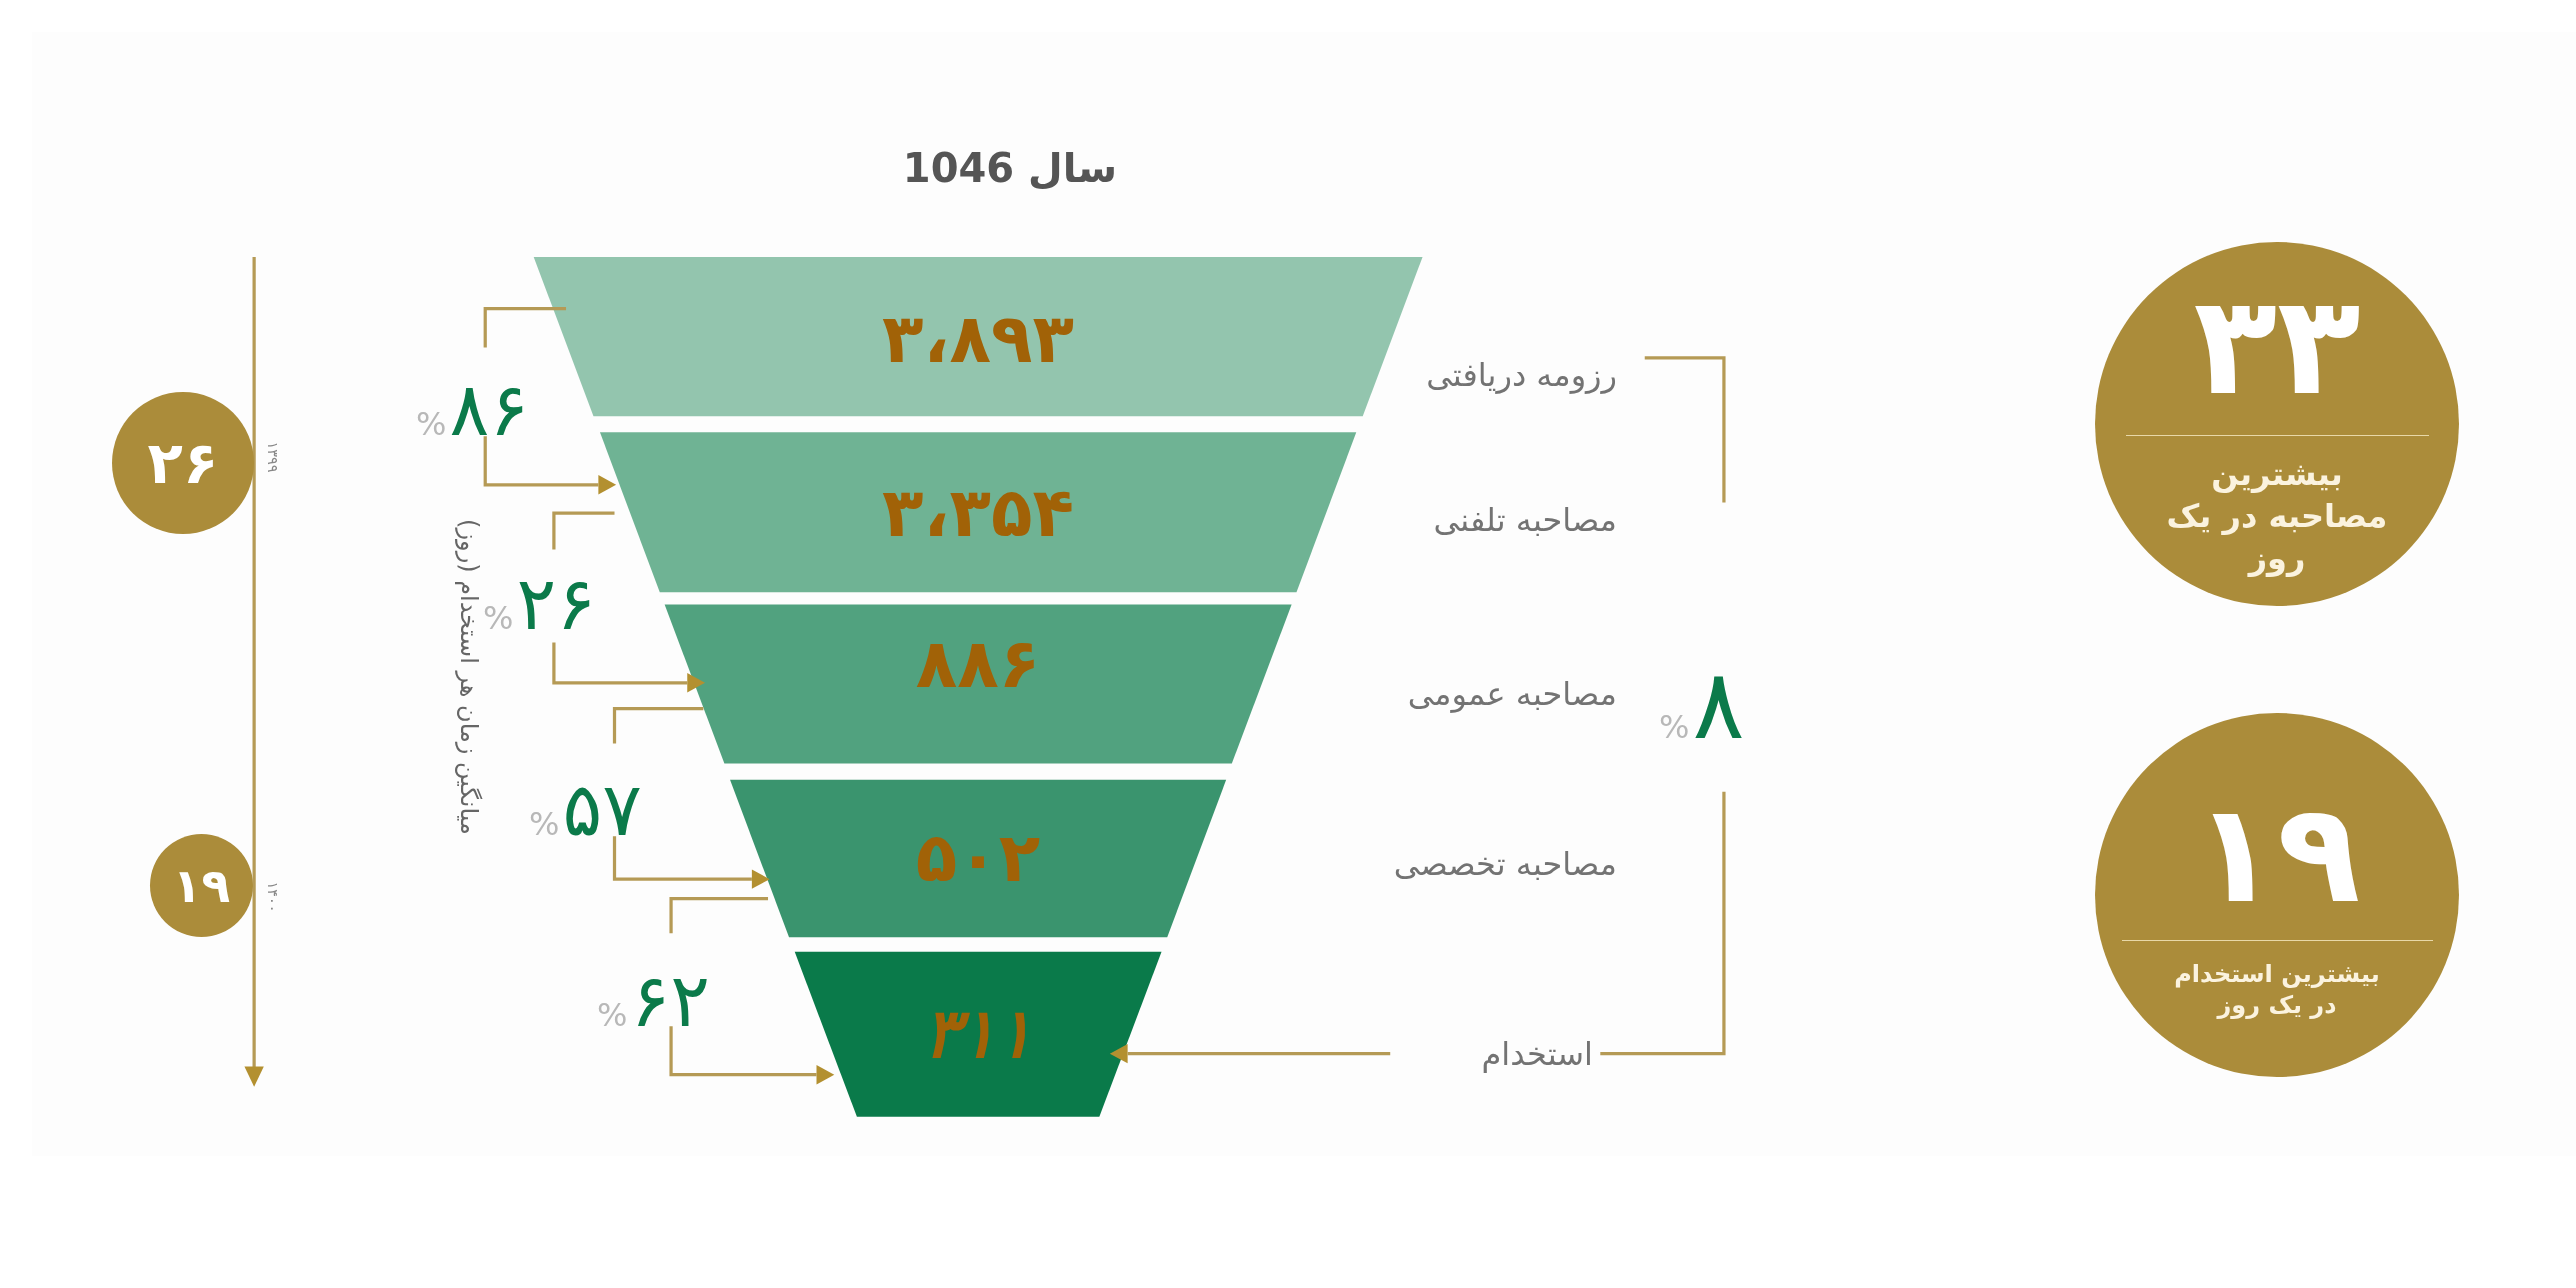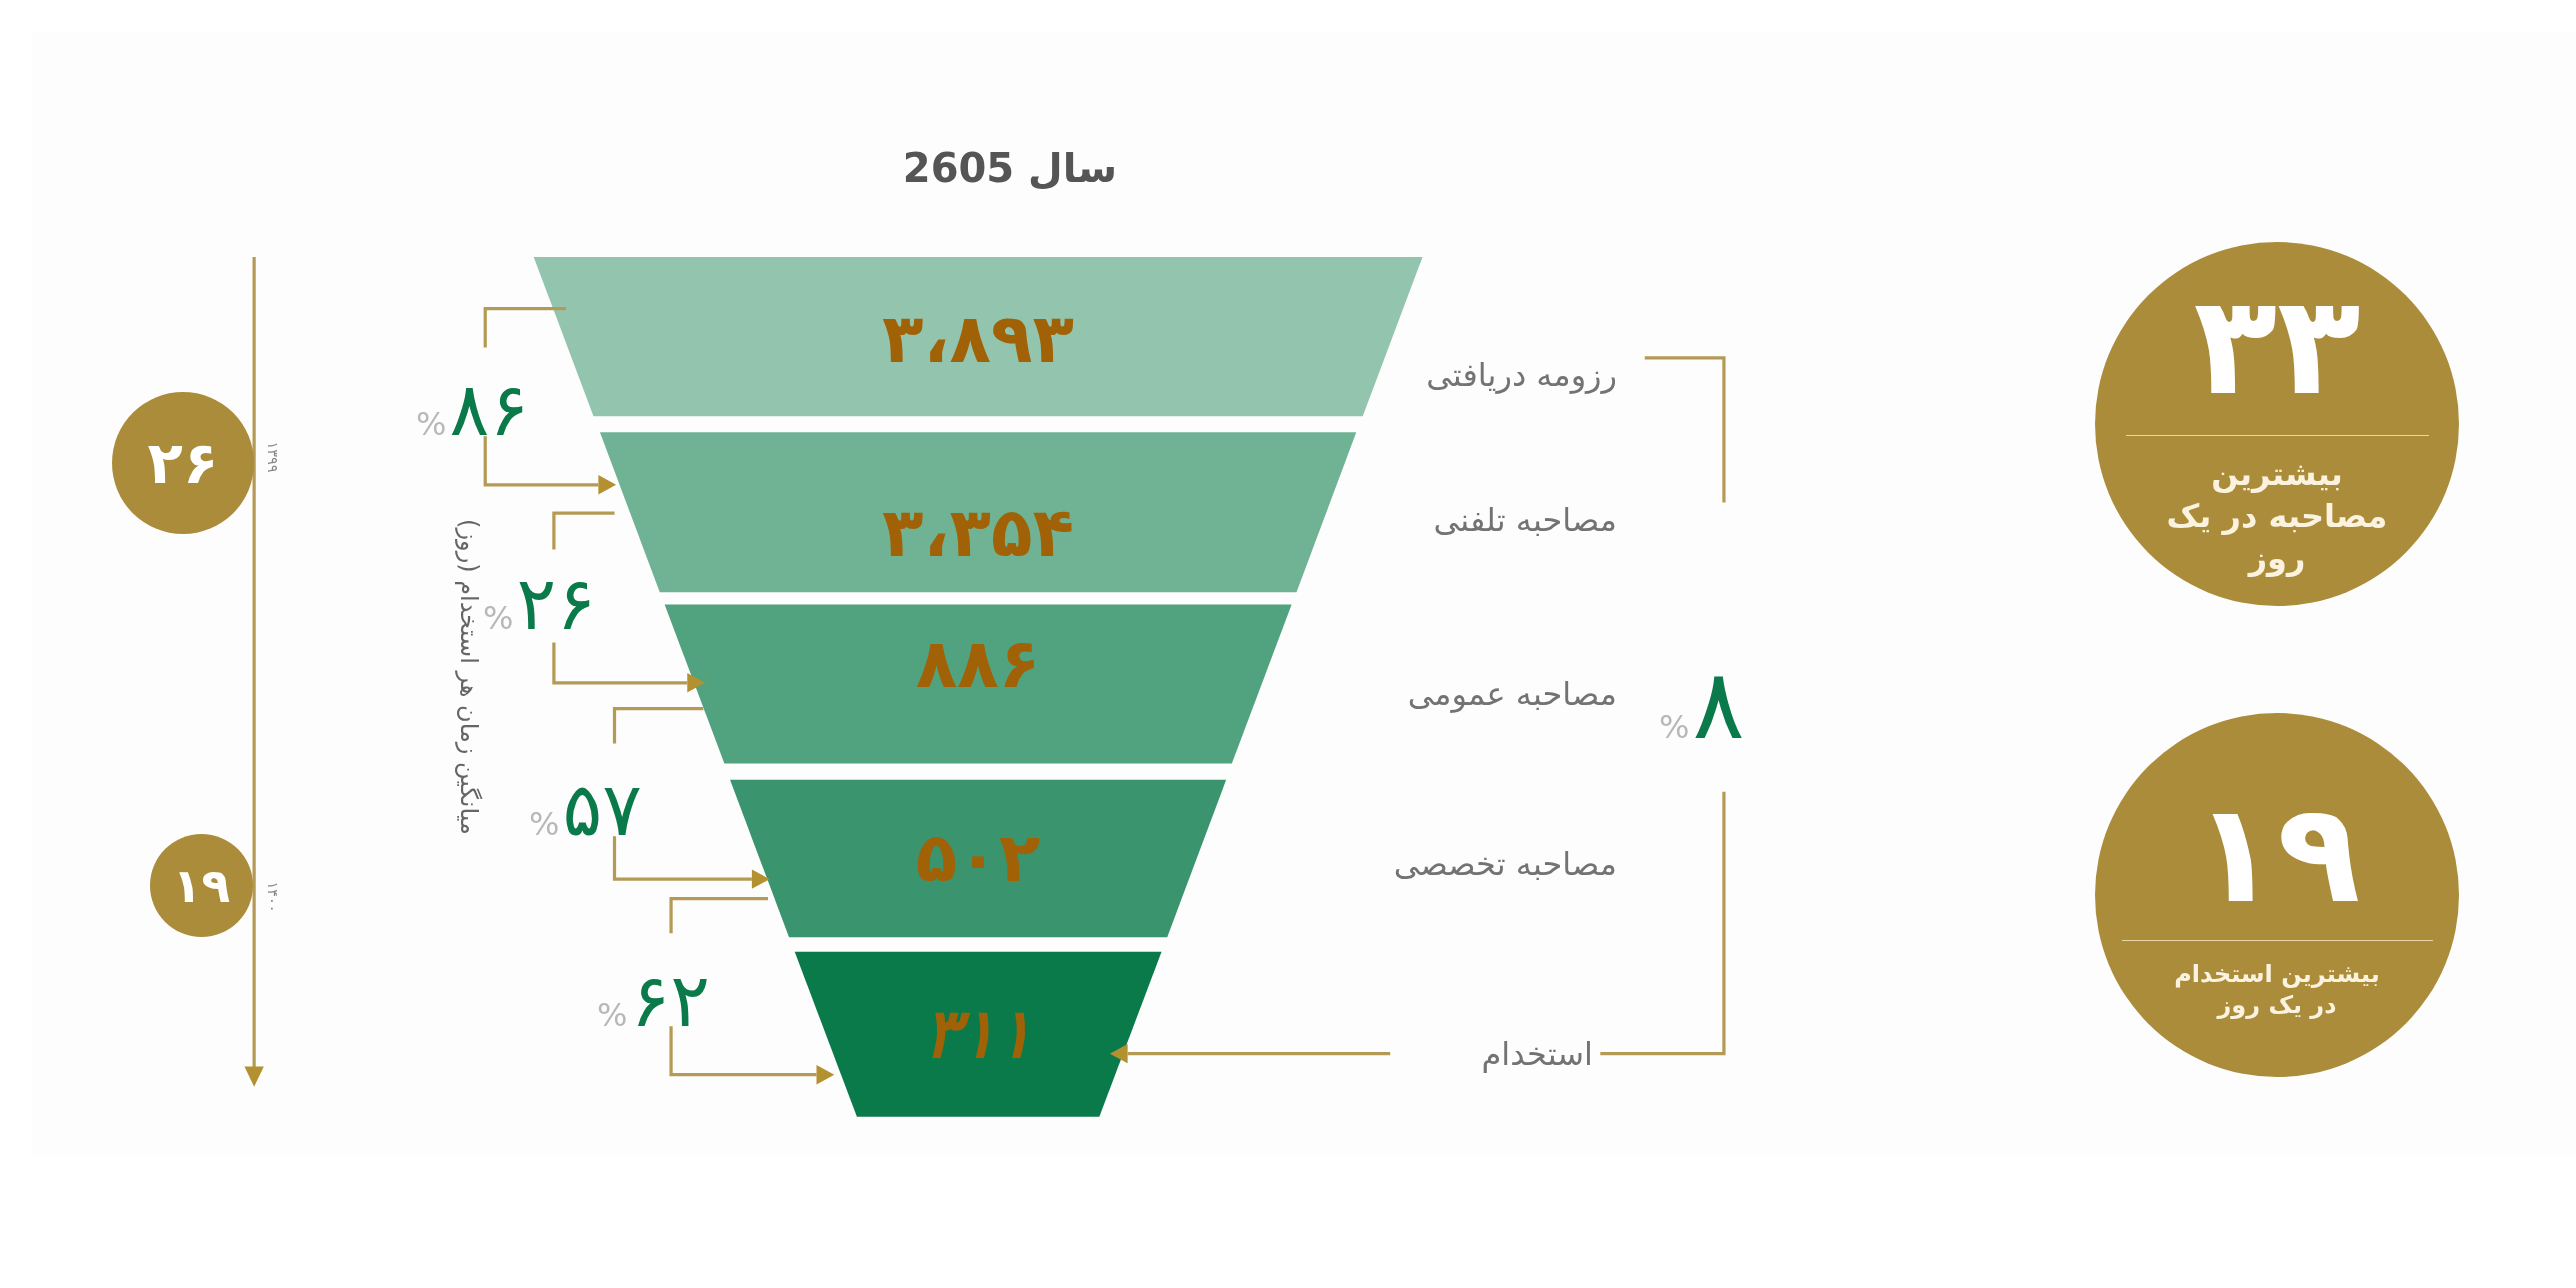--- a/index.html
+++ b/index.html
@@ -55,24 +55,24 @@
     <polyline points="2133,980 2133,1304 1980,1304"></polyline>
     <line x1="1395" y1="1304" x2="1720" y2="1304"></line>
   </g>
 
   <g>
     <line x1="314" y1="318" x2="314" y2="1325" stroke="#b59a55" stroke-width="4"></line>
     <polygon points="302,1320 326,1320 314,1345" fill="#b39030"></polygon>
   </g>
 </svg>
 
-<div class="title">سال 2605</div>
+<div class="title">سال 1046</div>
 
 <div class="seg-value" style="left:776px; top:299px; width:404px;">۳،۸۹۳</div>
-<div class="seg-value" style="left:776px; top:473px; width:404px;margin-top:20px;">۳،۳۵۴</div>
+<div class="seg-value" style="left:776px; top:473px; width:404px;">۳،۳۵۴</div>
 <div class="seg-value" style="left:776px; top:624px; width:404px;">۸۸۶</div>
 <div class="seg-value" style="left:776px; top:818px; width:404px;">۵۰۲</div>
 <div class="seg-value" style="left:776px; top:994px; width:404px;font-style:italic;">۳۱۱</div>
 
 <div class="stage-label" style="left:1350px; top:356px;">رزومه دریافتی</div>
 <div class="stage-label" style="left:1350px; top:501px;">مصاحبه تلفنی</div>
 <div class="stage-label" style="left:1350px; top:675px;">مصاحبه عمومی</div>
 <div class="stage-label" style="left:1350px; top:845px;">مصاحبه تخصصی</div>
 <div class="stage-label" style="left:1326px; top:1035px;">استخدام</div>
 

